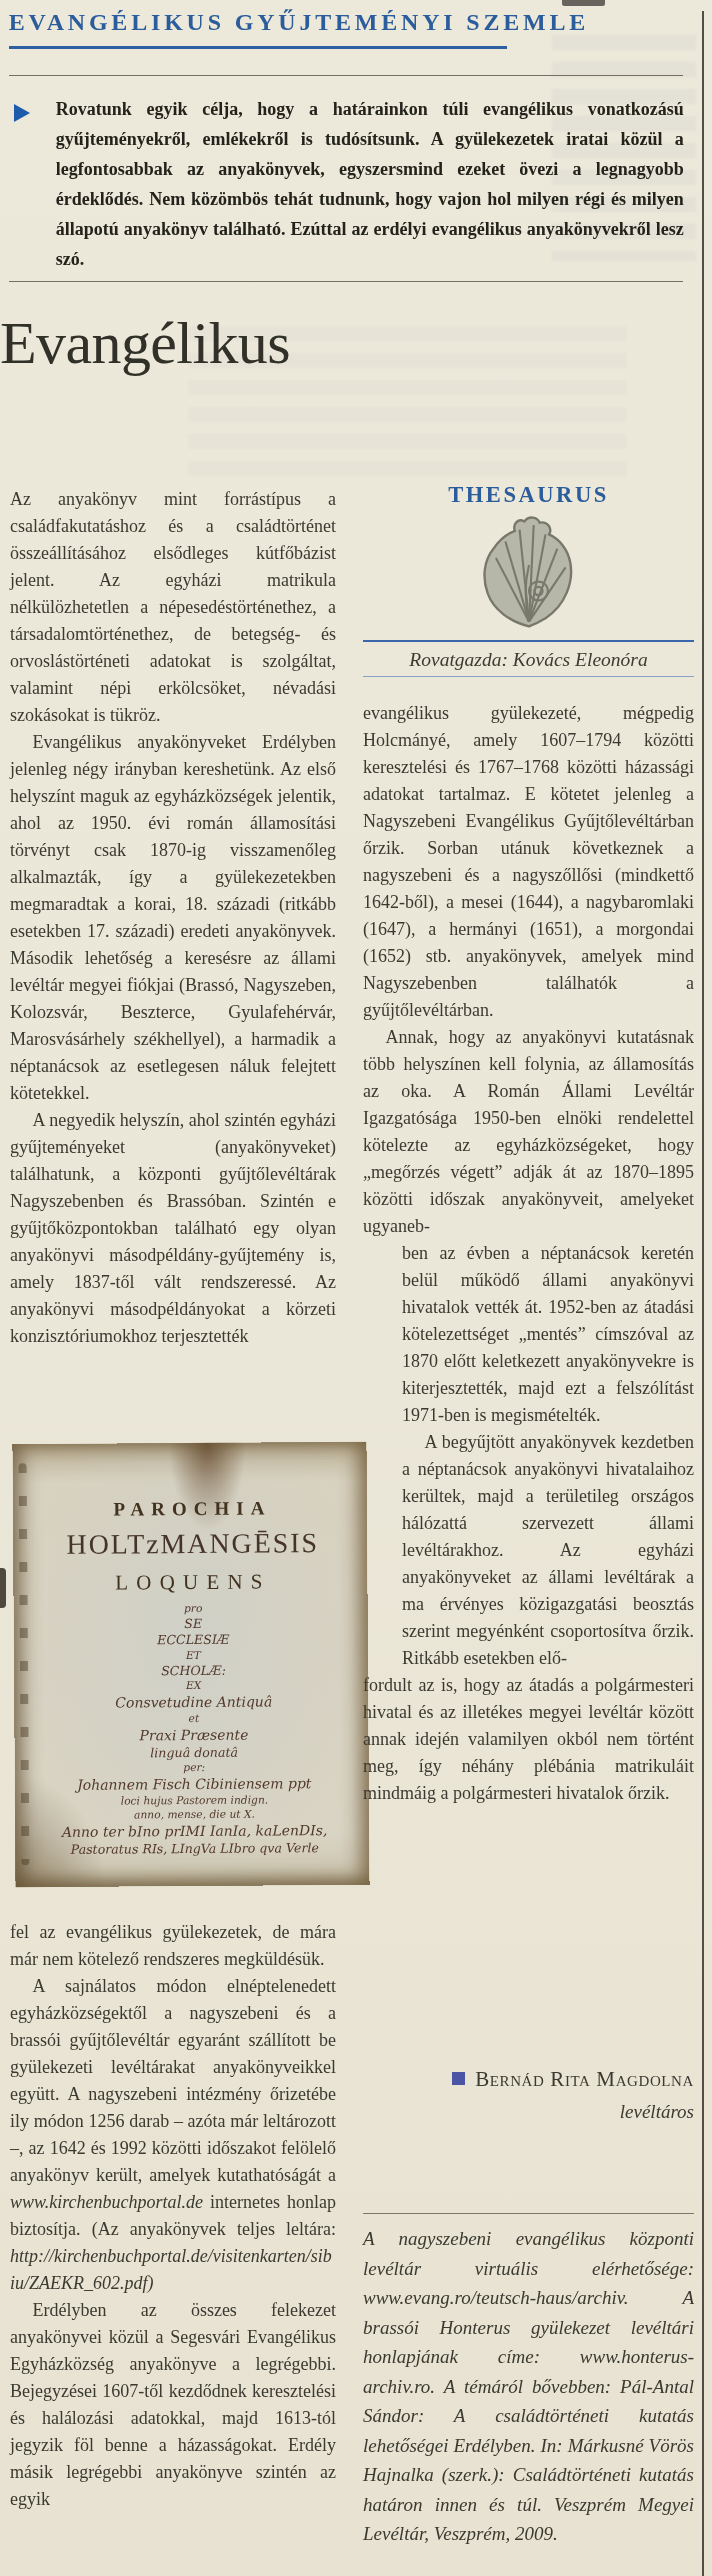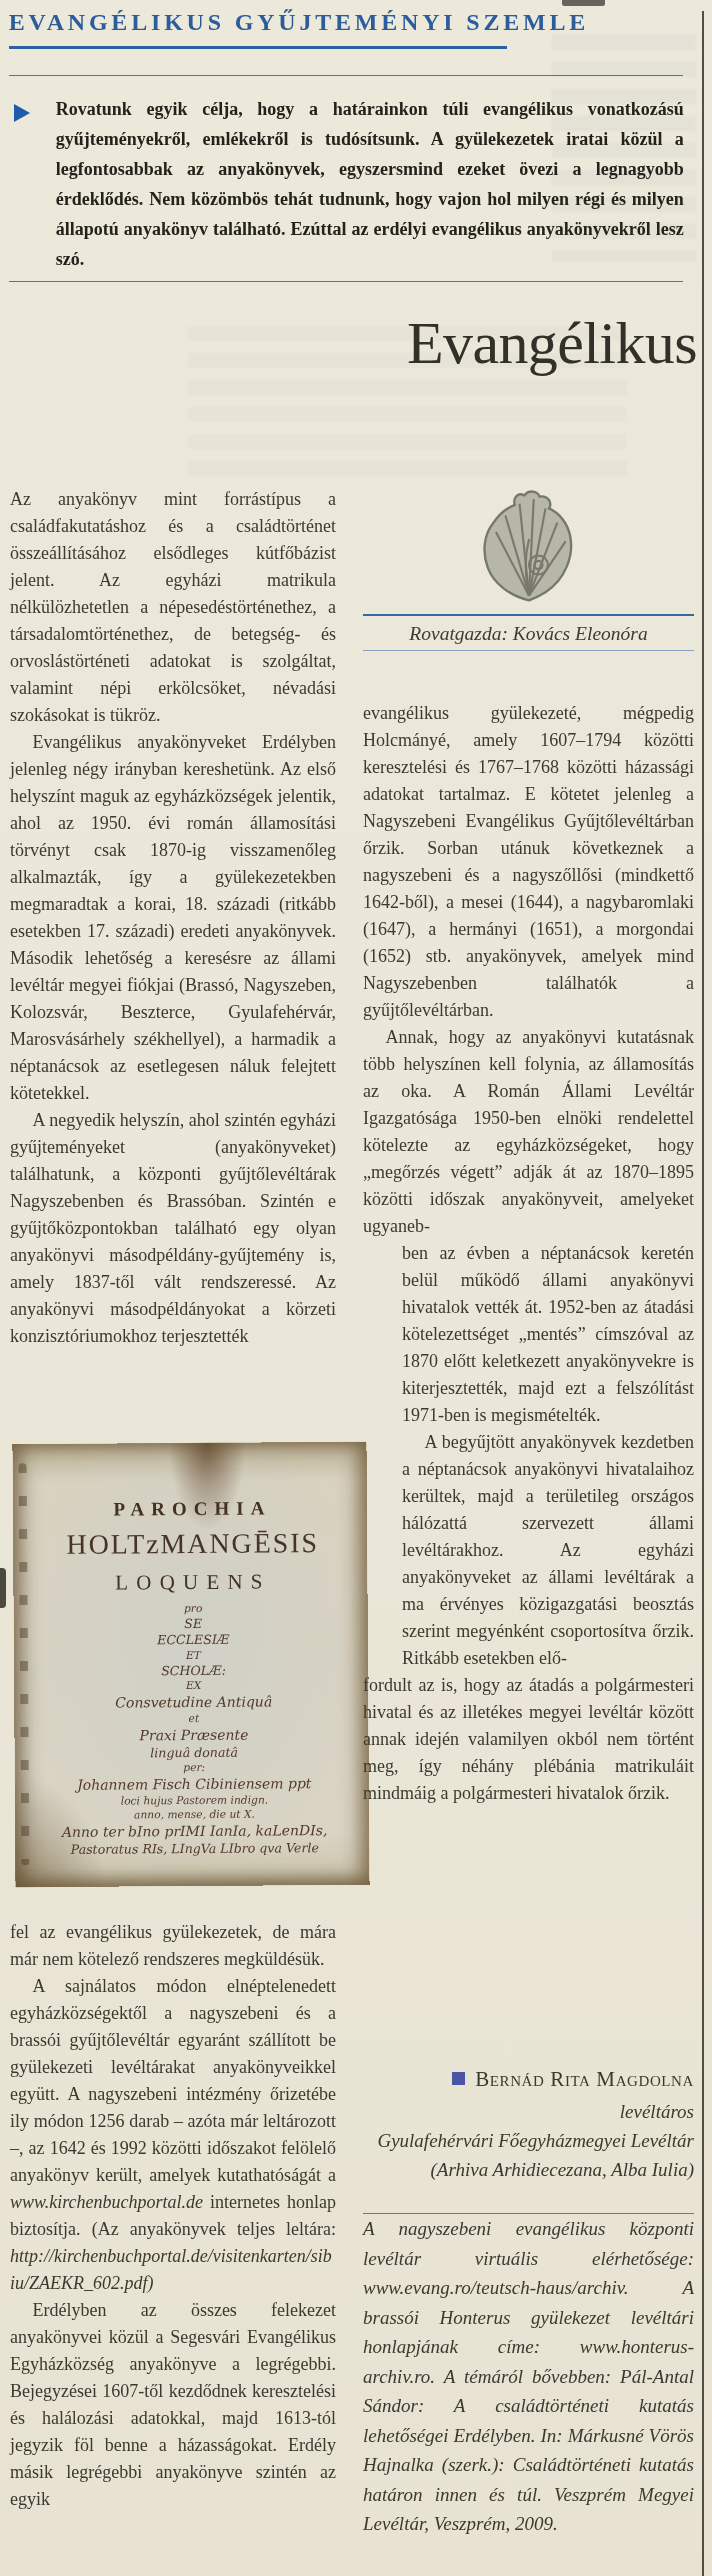--- a/index.html
+++ b/index.html
@@ -24,21 +24,21 @@
     position:absolute;left:5px;top:10px;width:0;height:0;
     border-top:9.4px solid transparent;border-bottom:9.4px solid transparent;
     border-left:16.3px solid #1c5cab;
   }
   .lead-text{
     margin-left:47px;width:628px;font-weight:bold;font-size:18px;
     line-height:30px;text-align:justify;color:#23231c;
   }
   
   .article-title{
-    left:0;top:304px;width:697px;text-align:right;
+    left:0;top:304px;width:697px;text-align:left;
     font-size:60px;line-height:78px;color:#31312a;letter-spacing:-0.6px;
   }
   
   .body-text{font-size:18px;line-height:27px;text-align:justify;color:#3a3a30;}
   .body-text p{margin:0;}
   .body-text p.ind{text-indent:22.6px;}
   .col-left-top{left:10px;top:486px;width:326px;}
   .col-left-bottom{left:10px;top:1919px;width:326px;}
   .col-right-body{left:363px;top:700px;width:331px;}
   .seg-indent{margin-left:39px;}
@@ -54,21 +54,21 @@
   .author-block{left:363px;top:2065px;width:331px;text-align:right;line-height:29px;}
   .author-name{font-variant:small-caps;font-size:21px;letter-spacing:0.6px;color:#3a3a30;margin-top:44px;}
   .author-square{
     display:inline-block;width:13px;height:13px;background:#4c55a4;
     margin-right:10px;vertical-align:0.6px;
   }
   .author-role,.author-affil{font-style:italic;font-size:19px;color:#3a3a30;}
   .footer-block{left:363px;top:2213px;width:331px;}
   .footer-rule{height:1.3px;background:#54534a;opacity:.75;}
   .footer-text{
-    font-style:italic;font-size:19px;line-height:29.5px;
+    margin-top:10px;font-style:italic;font-size:19px;line-height:29.5px;
     text-align:justify;color:#3a3a30;
   }
   
   .ms{
     left:14px;top:1443px;width:354px;height:443px;transform:rotate(-.4deg);
     background:
       radial-gradient(ellipse at 50% 45%, rgba(186,202,212,.30), rgba(186,202,212,0) 70%),
       radial-gradient(ellipse at 55% 0%, rgba(104,74,44,.85), rgba(104,74,44,0) 14%),
       radial-gradient(ellipse at 0% 100%, rgba(104,84,54,.55), rgba(104,84,54,0) 18%),
       linear-gradient(180deg,#c2b79c 0%, #d8d2c0 9%, #d9d4c4 88%, #cdc5ae 100%);
@@ -156,20 +156,21 @@
   </div>
 </div>
 
 <div class="abs col-left-bottom body-text">
   <p>fel az evangélikus gyülekezetek, de mára már nem kötelező rendszeres megküldésük.</p>
   <p class="ind"><span>A sajnálatos módon elnéptelenedett egyházközségektől a nagyszebeni és a brassói gyűjtőlevéltár egyaránt szállított be gyülekezeti levéltárakat anyakönyveikkel együtt. A nagyszebeni intézmény őrizetébe ily módon 1256 darab – azóta már leltározott –, az 1642 és 1992 közötti időszakot felölelő anyakönyv került, amelyek kutathatóságát a </span><span class="url-italic">www.kirchenbuchportal.de</span><span> internetes honlap biztosítja. (Az anyakönyvek teljes leltára: </span><span class="url-italic">http://kirchenbuchportal.de/visitenkarten/sibiu/ZAEKR_602.pdf)</span></p>
   <p class="ind">Erdélyben az összes felekezet anyakönyvei közül a Segesvári Evangélikus Egyházközség anyakönyve a legrégebbi. Bejegyzései 1607-től kezdődnek keresztelési és halálozási adatokkal, majd 1613-tól jegyzik föl benne a házasságokat. Erdély másik legrégebbi anyakönyve szintén az egyik</p>
 </div>
 
 <div class="abs col-right-head">
+  <div class="thesaurus">THESAURUS</div>
   <div class="shell-wrap">
     <svg viewBox="0 0 100 104" width="118" height="123">
       <path fill="#b7b7a9" stroke="#77776b" stroke-width="2" d="M50 96 C34 92 20 82 15 68 C10 54 12 40 20 30 C24 24 30 18 38 15 C36 9 41 4 46 7 C50 2 57 3 59 8 C66 7 70 13 67 18 C76 22 83 31 85 42 C88 58 81 78 64 89 C59 92 55 94 50 96 Z"></path>
       <g stroke="#6e6e62" stroke-width="1.8" fill="none" opacity="0.85">
         <path d="M50 92 L22 38"></path>
           <path d="M50 92 L30 24"></path>
           <path d="M50 92 L42 14"></path>
         <path d="M50 92 L54 10"></path>
           <path d="M50 92 L64 18"></path>
           <path d="M50 92 L74 30"></path>
@@ -193,21 +194,20 @@
     <p class="ind">A begyűjtött anyakönyvek kezdetben a néptanácsok anyakönyvi hivatalaihoz kerültek, majd a területileg országos hálózattá szervezett állami levéltárakhoz. Az egyházi anyakönyveket az állami levéltárak a ma érvényes közigazgatási beosztás szerint megyénként csoportosítva őrzik. Ritkább esetekben elő-</p>
   </div>
   <p>fordult az is, hogy az átadás a polgármesteri hivatal és az illetékes megyei levéltár között annak idején valamilyen okból nem történt meg, így néhány plébánia matrikuláit mindmáig a polgármesteri hivatalok őrzik.</p>
 </div>
 
 <div class="abs author-block">
   <div>
     <span class="author-square"></span><span class="author-name">Bernád Rita Magdolna</span>
   </div>
   <div class="author-role">levéltáros</div>
-  <div class="author-affil">Gyulafehérvári Főegyházmegyei Levéltár (Arhiva Arhidiecezana, Alba Iulia)</div>
 </div>
 
 <div class="abs footer-block">
   <div class="footer-rule"></div>
   <div class="footer-text">A nagyszebeni evangélikus központi levéltár virtuális elérhetősége: www.evang.ro/teutsch-haus/archiv. A brassói Honterus gyülekezet levéltári honlapjának címe: www.honterus-archiv.ro. A témáról bővebben: Pál-Antal Sándor: A családtörténeti kutatás lehetőségei Erdélyben. In: Márkusné Vörös Hajnalka (szerk.): Családtörténeti kutatás határon innen és túl. Veszprém Megyei Levéltár, Veszprém, 2009.</div>
 </div>
 
 <div class="abs scan-line-right"></div>
 <div class="abs scan-dash-top"></div>
 <div class="abs edge-mark"></div>

